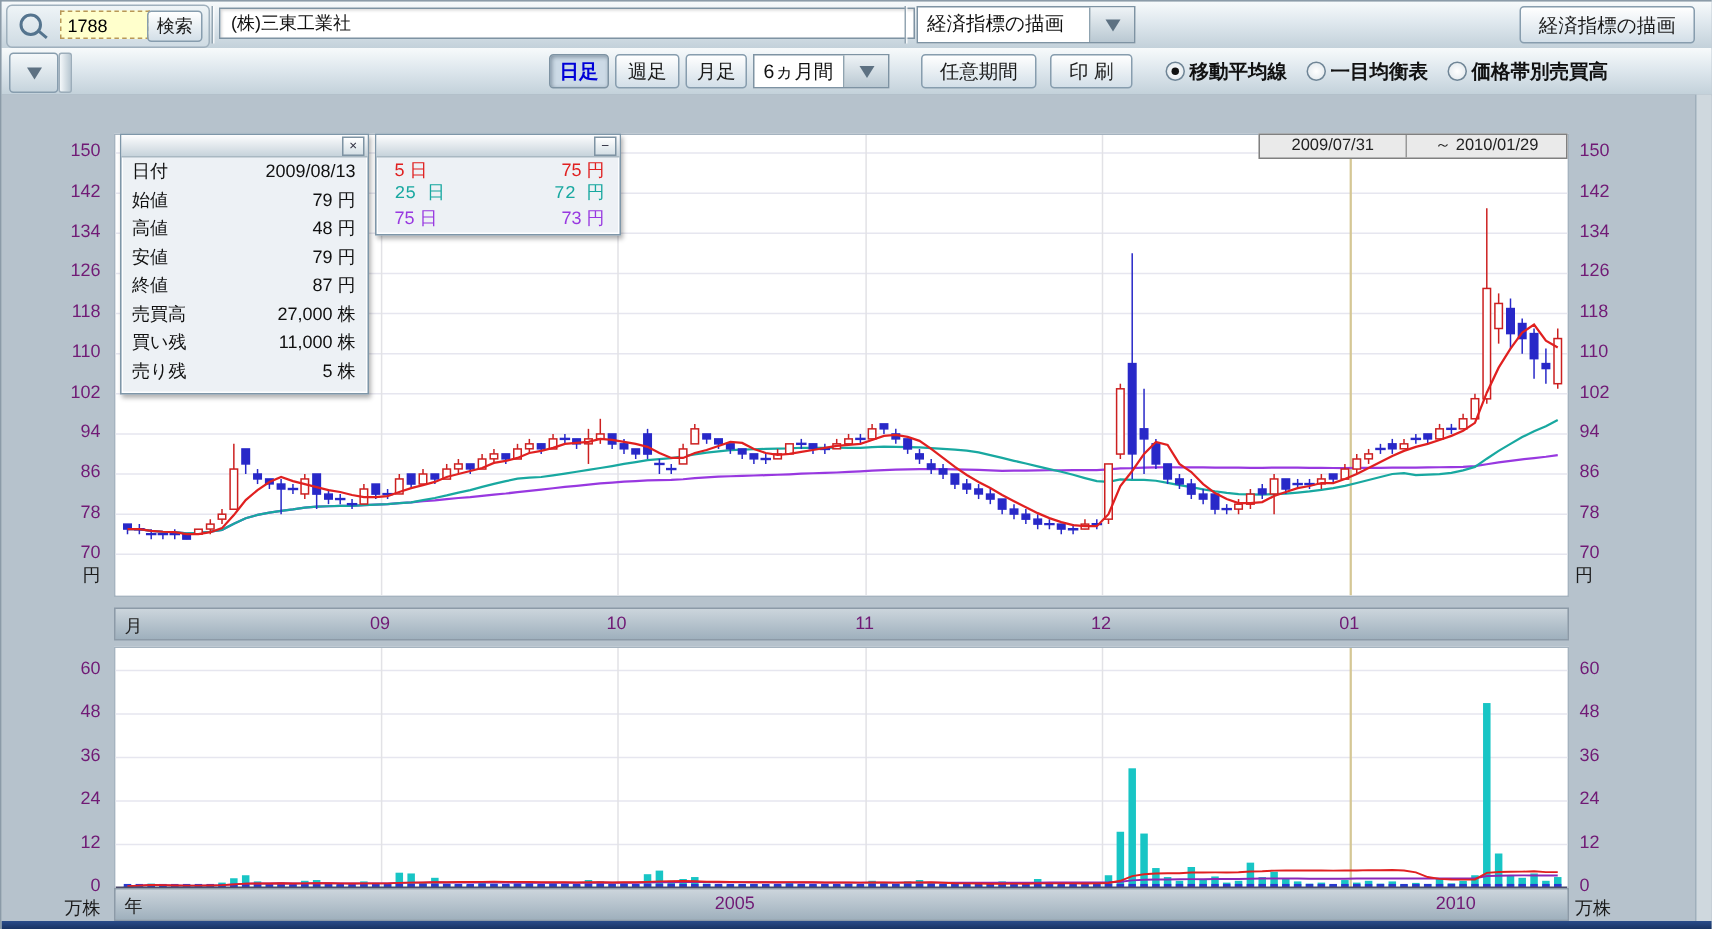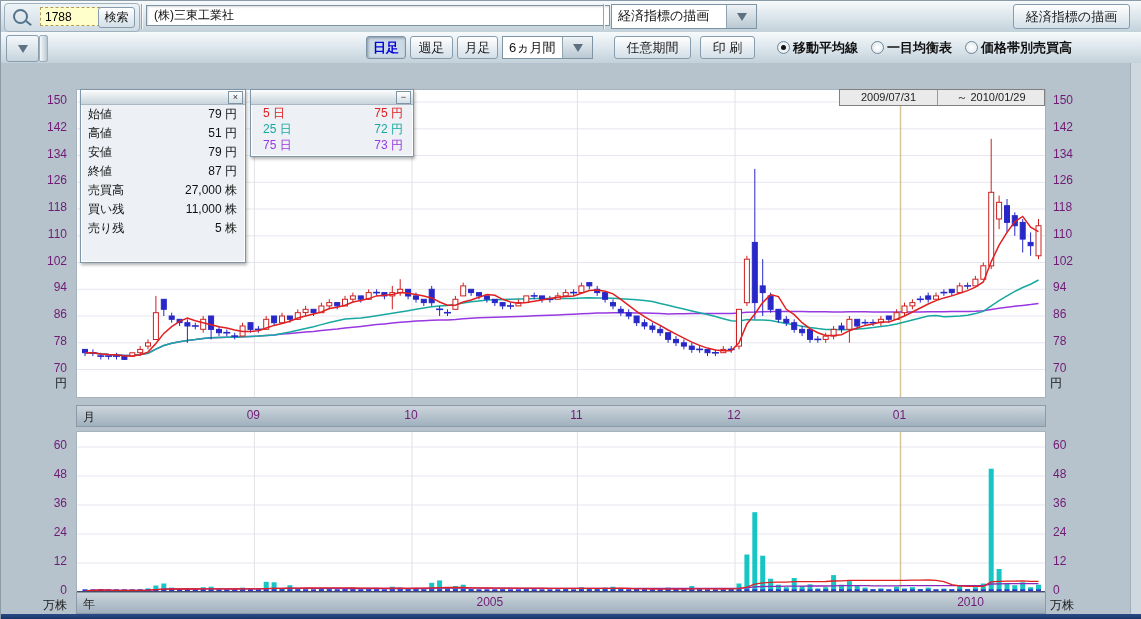--- a/index.html
+++ b/index.html
@@ -667,26 +667,30 @@
     <span class="unit-label" style="left:1049px;top:312px;">円</span>
     <span class="unit-label" style="left:0;width:66px;text-align:right;top:534px;">万株</span>
     <span class="unit-label" style="left:1049px;top:534px;">万株</span>
 
     <div id="info-window" class="win">
       <div class="titlebar">
         <span class="tbtn">×</span>
       </div>
       <div id="info-rows">
           <div class="info-row">
+            <span>日付</span>
+            <span>2009/08/13</span>
+          </div>
+          <div class="info-row">
             <span>始値</span>
             <span>79 円</span>
           </div>
           <div class="info-row">
             <span>高値</span>
-            <span>51 円</span>
+            <span>48 円</span>
           </div>
           <div class="info-row">
             <span>安値</span>
             <span>79 円</span>
           </div>
           <div class="info-row">
             <span>終値</span>
             <span>87 円</span>
           </div>
           <div class="info-row">
@@ -706,21 +710,21 @@
 
     <div id="legend-window" class="win">
       <div class="titlebar">
         <span class="tbtn">−</span>
       </div>
       <div id="legend-rows">
           <div class="legend-row" style="color: rgb(224, 32, 32);">
             <span>5 日</span>
             <span>75 円</span>
           </div>
-          <div class="legend-row" style="color: rgb(24, 168, 160);">
+          <div class="legend-row" style="color: rgb(24, 168, 160); font-family: Liberation Mono, monospace;">
             <span>25 日</span>
             <span>72 円</span>
           </div>
           <div class="legend-row" style="color: rgb(152, 56, 224);">
             <span>75 日</span>
             <span>73 円</span>
           </div>
         </div>
     </div>
 

